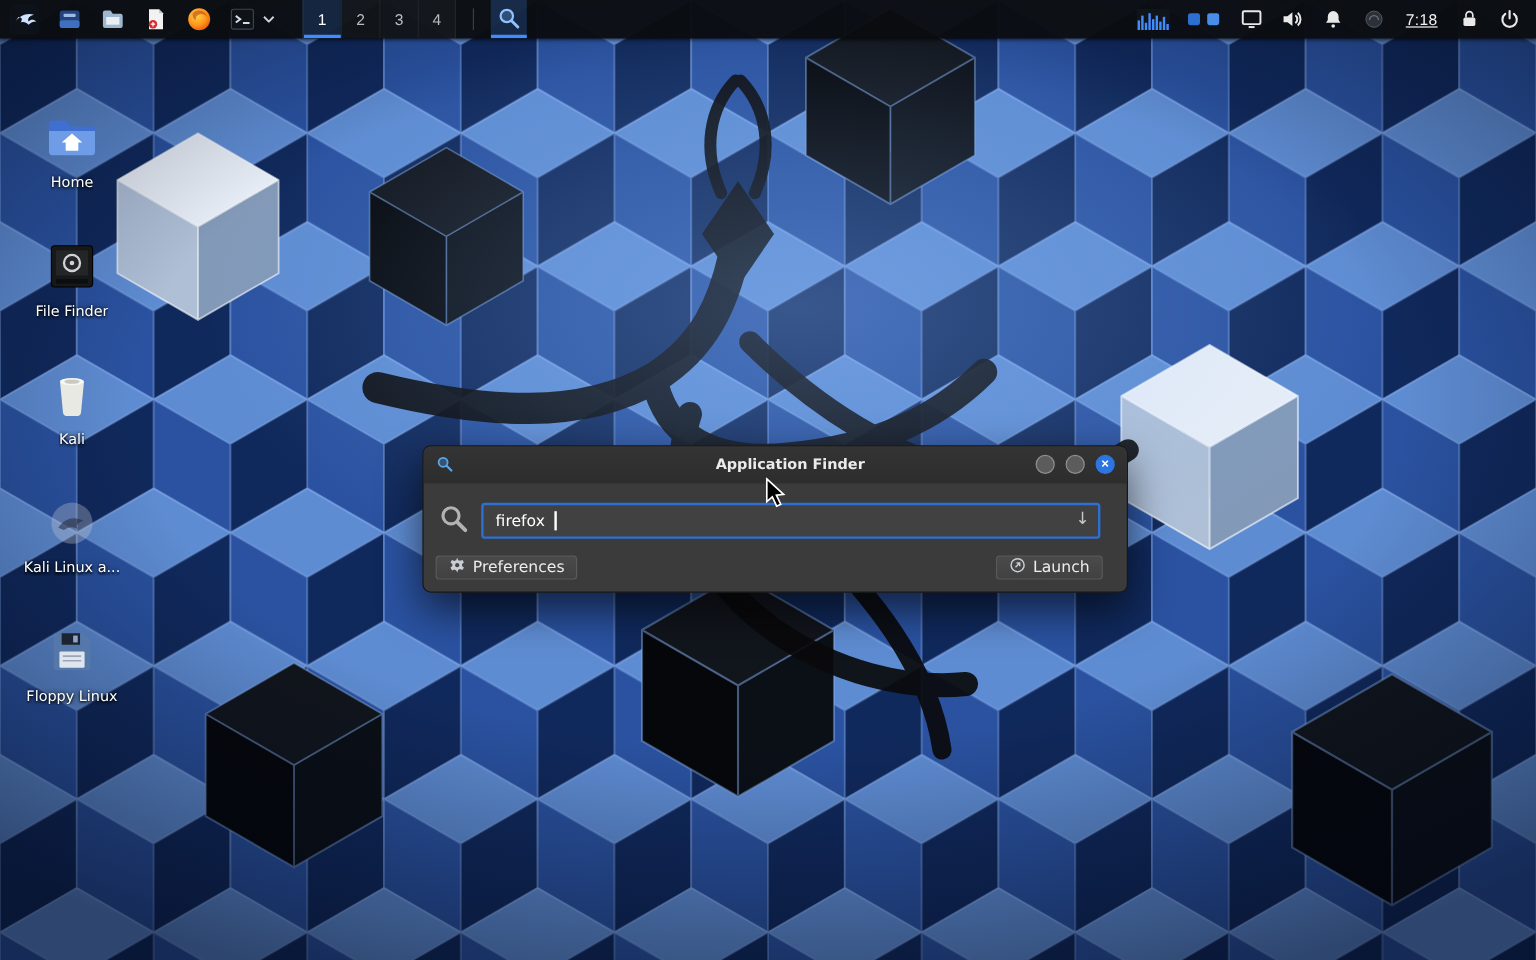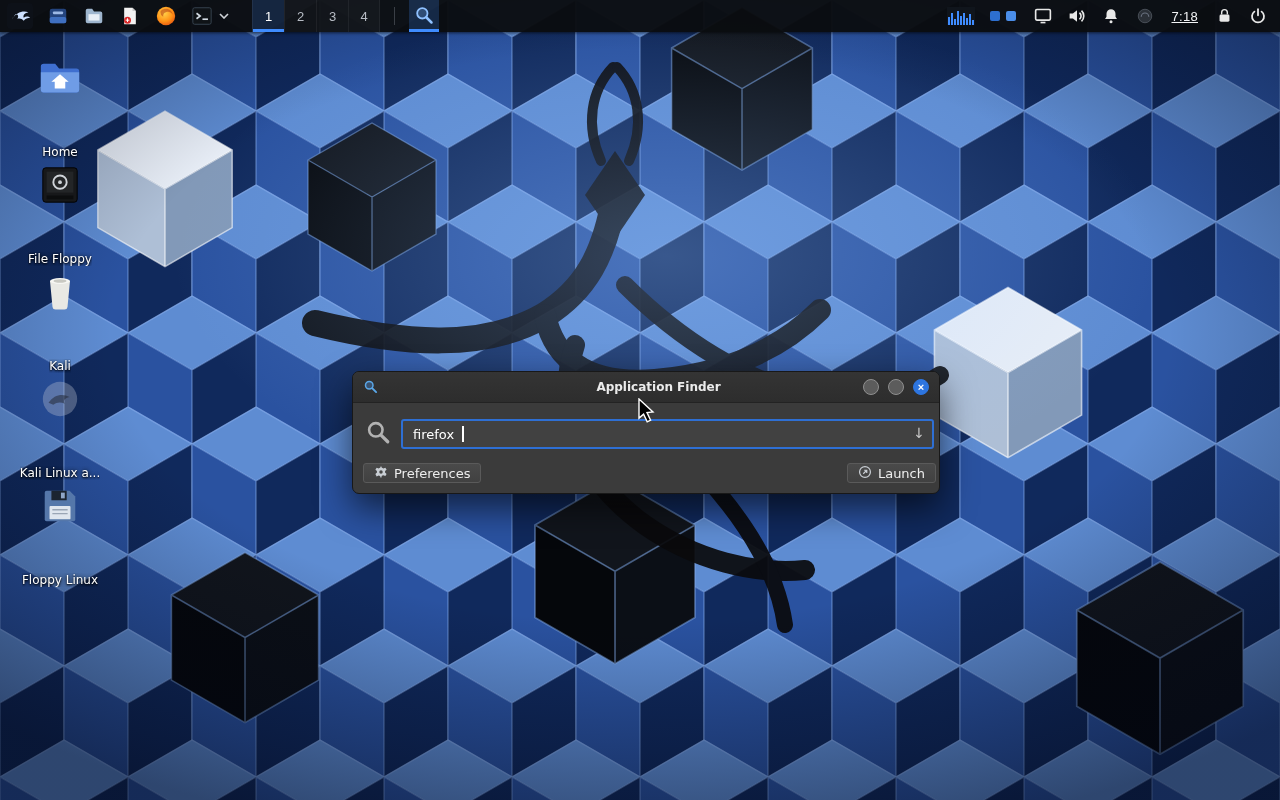--- a/index.html
+++ b/index.html
@@ -29,41 +29,41 @@
   .task{width:30px;height:32px;display:flex;align-items:center;justify-content:center;
         background:rgba(63,140,255,0.22);border:none;cursor:pointer;
         box-shadow:inset 0 -3px 0 #3f8cff;}
   .tray{margin-left:auto;display:flex;align-items:center;gap:14px;padding-right:6px;}
   .tray .pbtn{width:auto;min-width:20px;}
   .clock{color:#f2f3f5;font-size:13px;letter-spacing:.3px;cursor:pointer;background:none;border:none;padding:0 2px;text-decoration:underline;}
 
   
   .desk-icons{position:absolute;left:12px;top:52px;z-index:5;display:flex;flex-direction:column;}
   .dicon{width:96px;height:107px;display:flex;flex-direction:column;align-items:center;
-         justify-content:space-between;cursor:pointer;}
+         justify-content:flex-end;cursor:pointer;}
   .dicon .art{height:52px;display:flex;align-items:center;justify-content:center;}
   .dicon .lbl{margin-top:4px;font-size:12px;color:#fff;text-align:center;max-width:92px;
               white-space:nowrap;overflow:hidden;text-overflow:ellipsis;
               text-shadow:0 1px 2px #000,0 0 4px rgba(0,0,0,.9);}
 
   
   .dialog{position:absolute;left:352px;top:371px;width:586px;z-index:20;
           border:1px solid #181818;border-radius:7px;
           box-shadow:0 14px 34px rgba(0,0,0,.6);background:#3b3b3b;}
   .titlebar{height:30px;display:flex;align-items:center;position:relative;
             background:linear-gradient(#343434,#2d2d2d);
             border-radius:6px 6px 0 0;border-bottom:1px solid #232323;cursor:default;}
   .titlebar .win-icon{position:absolute;left:10px;top:7px;}
   .titlebar .title{flex:1;text-align:center;color:#ebebeb;font-weight:bold;font-size:12px;padding-left:25px;}
   .win-btns{position:absolute;right:10px;top:7px;display:flex;gap:9px;}
   .wbtn{width:16px;height:16px;border-radius:50%;border:1px solid #8f8f8f;background:#5c5c5c;
         padding:0;cursor:pointer;display:flex;align-items:center;justify-content:center;}
   .wbtn.close{background:#2d75e0;border-color:#2d75e0;color:#fff;font-size:11px;
               font-weight:bold;line-height:1;}
-  .dialog-body{padding:16px 3px 10px 10px;}
+  .dialog-body{padding:16px 20px 10px 10px;}
   .search-row{display:flex;align-items:center;gap:10px;padding:0 2px;}
   .input-wrap{position:relative;flex:1;}
   .input-wrap input{width:100%;box-sizing:border-box;height:30px;background:#414141;
        border:2px solid #2e6fd4;border-radius:3px;color:#fff;font-size:13px;
        font-family:"DejaVu Sans","Liberation Sans",sans-serif;
        padding:0 26px 0 10px;outline:none;}
   .caret{position:absolute;left:61px;top:7px;width:1.5px;height:16px;background:#fff;}
   .entry-arrow{position:absolute;right:9px;top:6px;color:#c9c9c9;font-size:14px;cursor:pointer;}
   .btn-row{display:flex;justify-content:space-between;margin-top:14px;}
   .fbtn{display:inline-flex;align-items:center;gap:6px;height:20px;padding:0 10px;
@@ -302,21 +302,21 @@
     <div class="dicon">
       <span class="art">
         <svg width="42" height="42" viewBox="0 0 44 44">
             <rect x="4" y="4" width="36" height="36" rx="3" fill="#17181a" stroke="#000"></rect>
             <rect x="8" y="8" width="28" height="22" fill="#232527"></rect>
             <circle cx="22" cy="19" r="7" fill="none" stroke="#cfd3d8" stroke-width="2"></circle>
             <circle cx="22" cy="19" r="2" fill="#cfd3d8"></circle>
             <rect x="8" y="33" width="28" height="4" fill="#0c0d0e"></rect>
           </svg>
       </span>
-      <span class="lbl">File Floppy</span>
+      <span class="lbl">File Finder</span>
     </div>
     <div class="dicon">
       <span class="art">
         <svg width="40" height="42" viewBox="0 0 40 42">
             <path d="M10 10h20l-2.5 26a3 3 0 0 1-3 2.6h-9a3 3 0 0 1-3-2.6z" fill="#e9e9e4"></path>
             <ellipse cx="20" cy="10" rx="10" ry="3" fill="#f7f7f3"></ellipse>
             <ellipse cx="20" cy="10" rx="6.5" ry="1.8" fill="#c9c9c2"></ellipse>
           </svg>
       </span>
       <span class="lbl">Kali</span>

